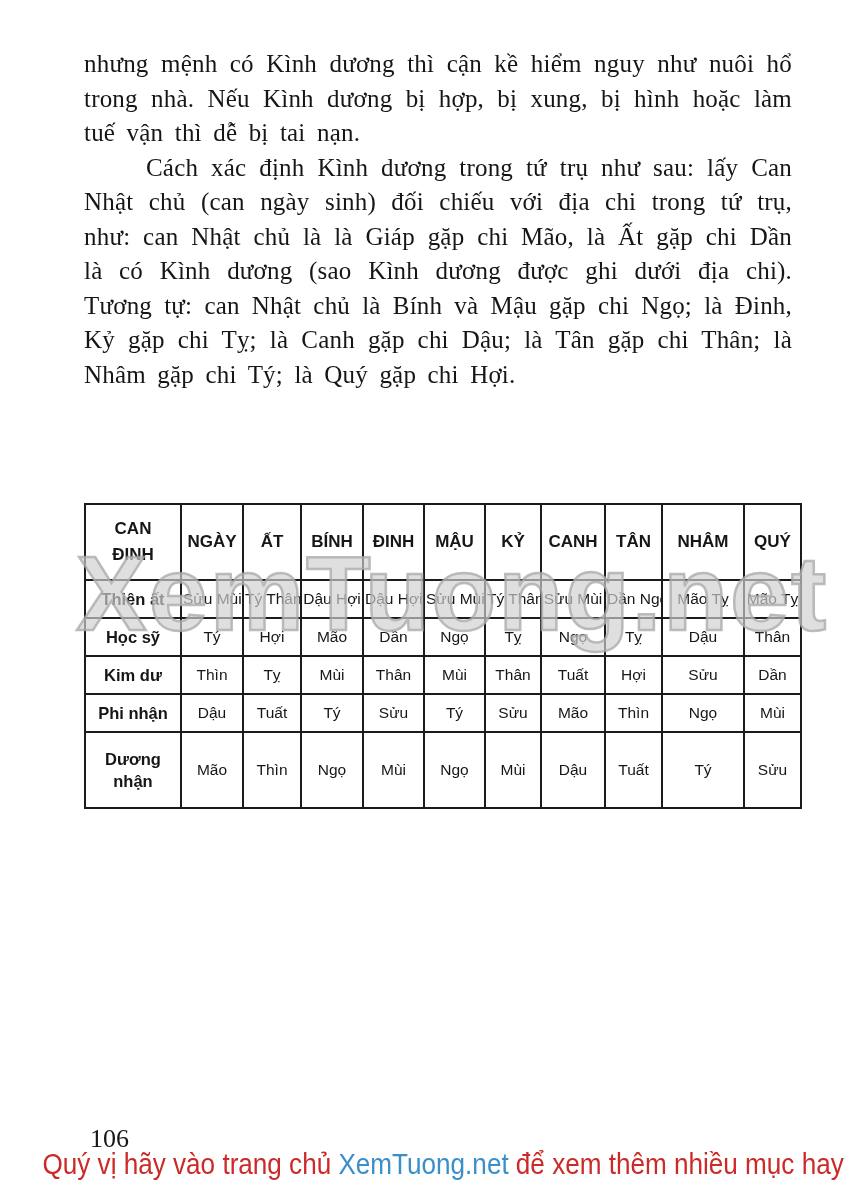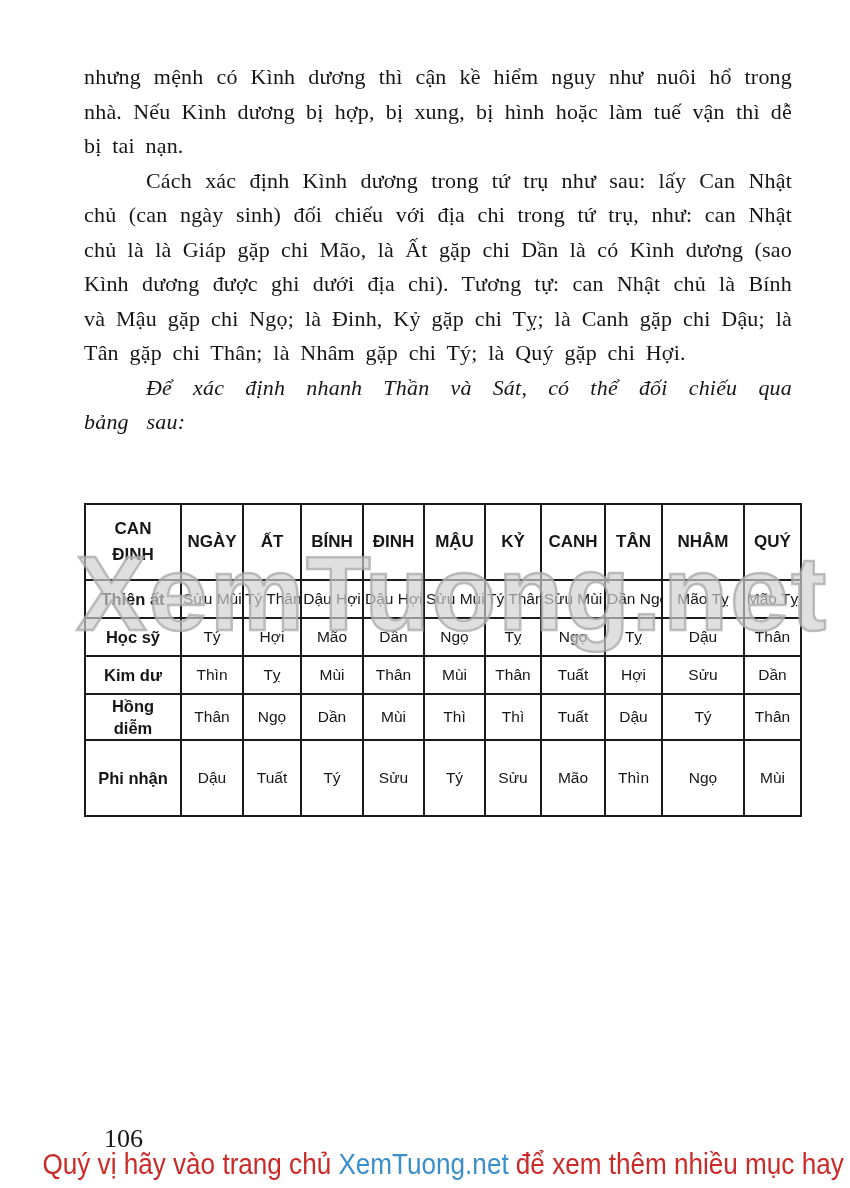--- a/index.html
+++ b/index.html
@@ -5,23 +5,23 @@
   html, body { margin:0; padding:0; }
   body {
     width:850px; height:1188px;
     background:#ffffff;
     position:relative;
     overflow:hidden;
     font-family:"Liberation Serif", serif;
     color:#161616;
   }
   .content {
-    position:absolute; left:84px; top:60px; width:708px;
+    position:absolute; left:84px; top:47px; width:708px;
     text-align:justify;
-    font-size:22px; line-height:34.5px;
+    font-size:25px; line-height:34.5px;
     word-spacing:5px; letter-spacing:0.2px;
   }
   .content p { margin:0; }
   .p-indent { text-indent:62px; }
   .p-italic { font-style:italic; text-indent:62px; word-spacing:12px; }
 
   table.than-sat {
     position:absolute; left:84px; top:503px; width:716px;
     border-collapse:collapse; table-layout:fixed;
     font-family:"Liberation Sans", sans-serif;
@@ -52,41 +52,40 @@
     position:absolute; left:76px; top:533px; width:740px;
     font-family:"Liberation Sans", sans-serif;
     font-weight:bold; font-size:106px; letter-spacing:2px;
     color:rgba(244,244,244,0.35);
     -webkit-text-stroke:2.5px rgba(168,168,168,0.75);
     text-shadow:0 0 1px rgba(170,170,170,0.5);
     z-index:3; pointer-events:none; white-space:nowrap;
   }
 
   .page-number {
-    position:absolute; left:104px; top:1124px;
+    position:absolute; left:90px; top:1124px;
     font-size:26px; font-family:"Liberation Serif", serif; color:#161616;
   }
   .footer-line {
     position:absolute; left:0; top:1148px; width:850px;
     text-align:center;
     font-family:"Liberation Sans", sans-serif;
     font-size:29px; font-weight:normal;
     transform:scaleX(0.9); transform-origin:50% 50%;
     white-space:nowrap;
   }
   .footer-red { color:#cb2a28; }
   .footer-brand { color:#3a8fca; padding:0 8px; }
 </style>
 </head>
 <body>
 
 <div class="content">
   <p>nhưng mệnh có Kình dương thì cận kề hiểm nguy như nuôi hổ trong nhà. Nếu Kình dương bị hợp, bị xung, bị hình hoặc làm tuế vận thì dễ bị tai nạn.</p>
   <p class="p-indent">Cách xác định Kình dương trong tứ trụ như sau: lấy Can Nhật chủ (can ngày sinh) đối chiếu với địa chi trong tứ trụ, như: can Nhật chủ là là Giáp gặp chi Mão, là Ất gặp chi Dần là có Kình dương (sao Kình dương được ghi dưới địa chi). Tương tự: can Nhật chủ là Bính và Mậu gặp chi Ngọ; là Đinh, Kỷ gặp chi Tỵ; là Canh gặp chi Dậu; là Tân gặp chi Thân; là Nhâm gặp chi Tý; là Quý gặp chi Hợi.</p>
-  <p class="p-italic">Để xác định nhanh Thần và Sát, có thể đối chiếu qua bảng sau:</p>
 </div>
 
 <table class="than-sat">
   <colgroup>
     <col style="width:96px">
       <col style="width:62px">
       <col style="width:58px">
     <col style="width:62px">
       <col style="width:61px">
       <col style="width:61px">
@@ -146,46 +145,46 @@
         <td>Mùi</td>
         <td>Thân</td>
         <td>Mùi</td>
         <td>Thân</td>
         <td>Tuất</td>
         <td>Hợi</td>
         <td>Sửu</td>
         <td>Dần</td>
       </tr>
       <tr>
-        <th>Hồng
-diễm</th>
-        <td>Thân</td>
-        <td>Ngọ</td>
-        <td>Dần</td>
-        <td>Mùi</td>
-        <td>Thì</td>
-        <td>Thì</td>
-        <td>Tuất</td>
-        <td>Dậu</td>
-        <td>Tý</td>
-        <td>Thân</td>
-      </tr>
-      <tr>
         <th>Phi nhận</th>
         <td>Dậu</td>
         <td>Tuất</td>
         <td>Tý</td>
         <td>Sửu</td>
         <td>Tý</td>
         <td>Sửu</td>
         <td>Mão</td>
         <td>Thìn</td>
         <td>Ngọ</td>
         <td>Mùi</td>
       </tr>
+      <tr>
+        <th>Dương
+nhận</th>
+        <td>Mão</td>
+        <td>Thìn</td>
+        <td>Ngọ</td>
+        <td>Mùi</td>
+        <td>Ngọ</td>
+        <td>Mùi</td>
+        <td>Dậu</td>
+        <td>Tuất</td>
+        <td>Tý</td>
+        <td>Sửu</td>
+      </tr>
     </tbody>
 </table>
 
 <div class="watermark">XemTuong.net</div>
 
 <div class="page-number">106</div>
 
 <div class="footer-line"><span class="footer-red">Quý vị hãy vào trang chủ</span><span class="footer-brand">XemTuong.net</span><span class="footer-red">để xem thêm nhiều mục hay khác</span></div>
 
 </body></html>

